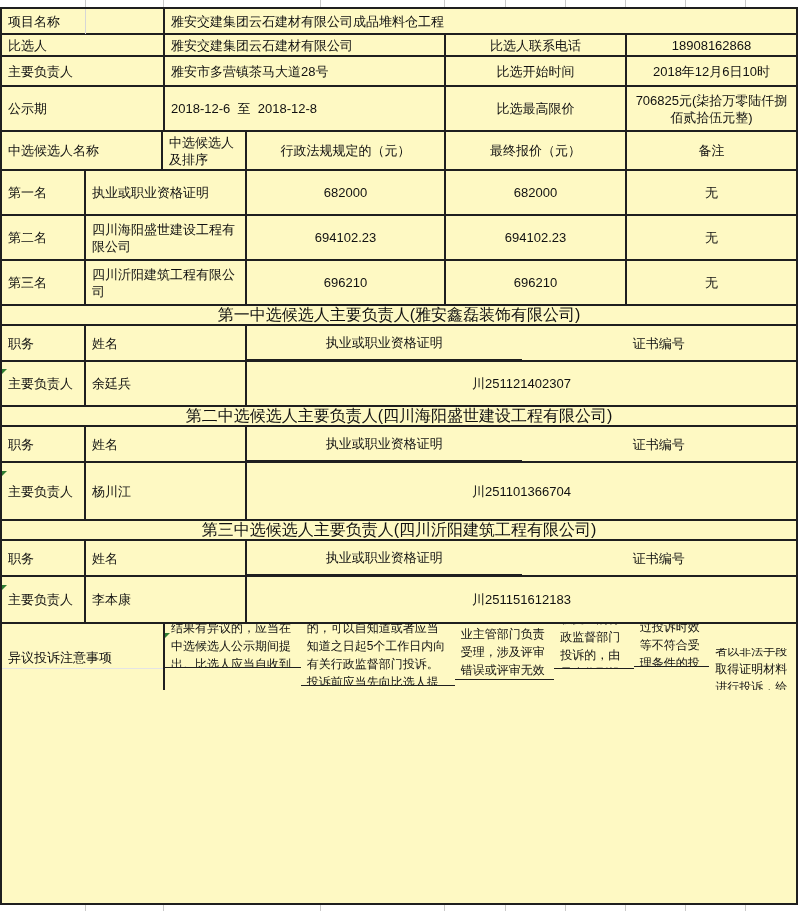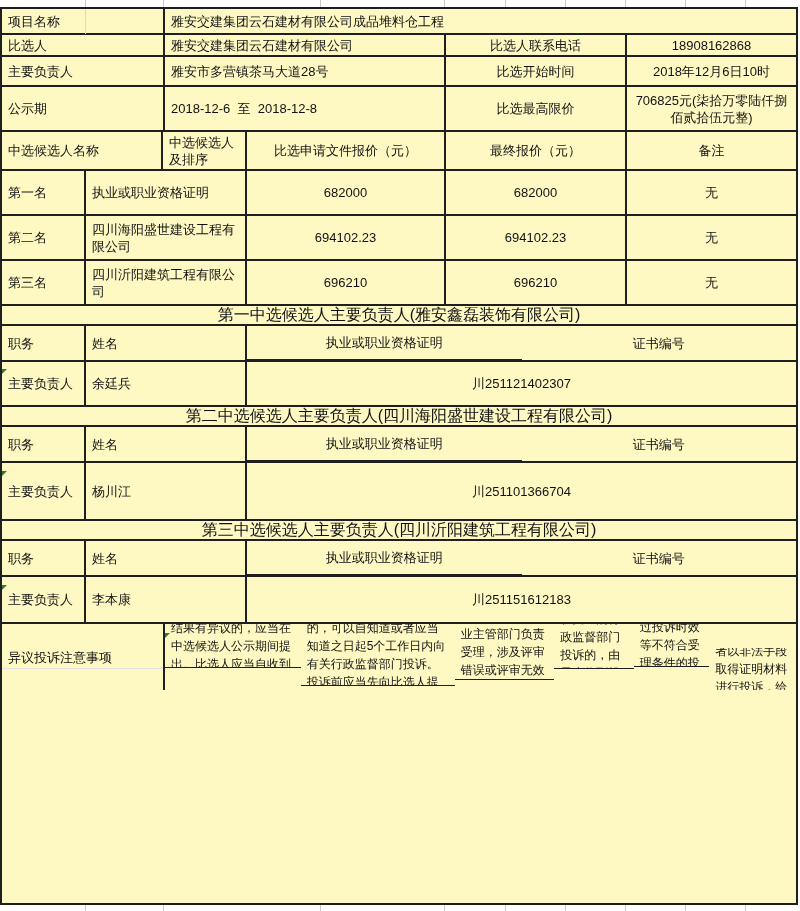--- a/index.html
+++ b/index.html
@@ -116,21 +116,21 @@
     <div class="row hA4">
       <div class="c w163 lft">公示期</div>
       <div class="c w281 lft pre">2018-12-6  至  2018-12-8</div>
       <div class="c w181 ctr">比选最高限价</div>
       <div class="c flex1 ctr">706825元(柒拾万零陆仟捌佰贰拾伍元整)</div>
     </div>
 
     <div class="row hHdr">
       <div class="c w161 lft">中选候选人名称</div>
       <div class="c w84 lft">中选候选人及排序</div>
-      <div class="c w199 ctr">比选申请文件报价（元）</div>
+      <div class="c w199 ctr">行政法规规定的（元）</div>
       <div class="c w181 ctr">最终报价（元）</div>
       <div class="c flex1 ctr">备注</div>
     </div>
 
     <div class="row hCand">
       <div class="c w84 lft">第一名</div>
       <div class="c w161 lft">执业或职业资格证明</div>
       <div class="c w199 ctr">682000</div>
       <div class="c w181 ctr">682000</div>
       <div class="c flex1 ctr">无</div>

